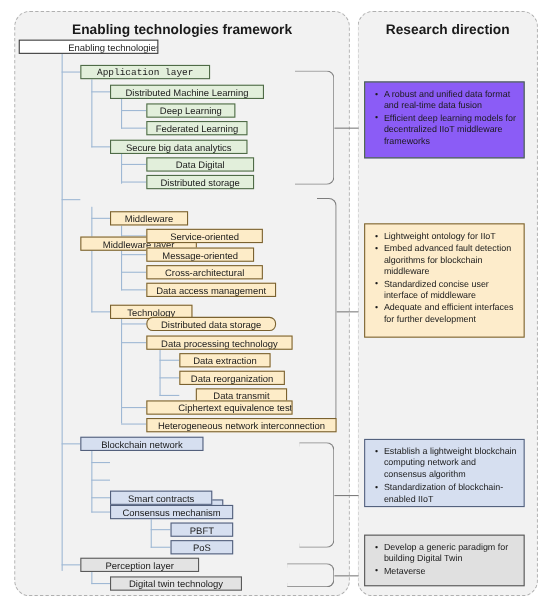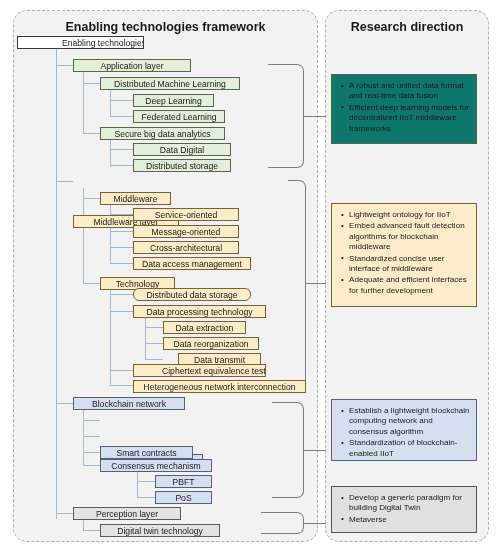--- a/index.html
+++ b/index.html
@@ -69,21 +69,21 @@
   }
   .brk-stub{position:absolute;height:1px;background:#7d7d7d;}
 
   
   .card{
     position:absolute;
     box-sizing:border-box;
     border:1px solid #555555;
     padding:6px 6px 6px 4px;
   }
-  .card.green{background:#0f766e;border-color:#4a6b42;}
+  .card.green{background:#8b5cf6;border-color:#4a6b42;}
   .card.yellow{background:#fdeccb;border-color:#7a6230;}
   .card.blue{background:#d6dff0;border-color:#54627e;}
   .card.grey{background:#e0e0e0;border-color:#555555;}
   .card ul{margin:0;padding:0 0 0 13px;list-style:none;}
   .card li{
     position:relative;
     font-size:8.1px;
     line-height:10.4px;
     color:#1a1a1a;
     margin:0 0 1px 0;
@@ -168,32 +168,32 @@
   <div class="brk-stub" style="left:306px;top:283px;width:20px;"></div>
 
   <div class="brk right-open" style="left:272px;top:402px;width:32px;height:96px;"></div>
   <div class="brk-stub" style="left:304px;top:450px;width:22px;"></div>
 
   <div class="brk right-open" style="left:261px;top:512px;width:43px;height:22px;"></div>
   <div class="brk-stub" style="left:304px;top:523px;width:22px;"></div>
 
   <div class="node root" style="left:17px;top:36px;width:127px;">Enabling technologies</div>
 
-  <div class="node green" style="left:73px;top:59px;width:118px;">Application layer</div>
+  <div class="node green" style="left:73px;top:59px;width:118px;font-family:Liberation Mono, monospace;">Application layer</div>
   <div class="node green" style="left:100px;top:77px;width:140px;">Distributed Machine Learning</div>
   <div class="node green" style="left:133px;top:94px;width:81px;">Deep Learning</div>
   <div class="node green" style="left:133px;top:110px;width:92px;">Federated Learning</div>
   <div class="node green" style="left:100px;top:127px;width:125px;">Secure big data analytics</div>
   <div class="node green" style="left:133px;top:143px;width:98px;">Data Digital</div>
   <div class="node green" style="left:133px;top:159px;width:98px;">Distributed storage</div>
 
   <div class="node yellow" style="left:73px;top:175px;width:106px;margin-top:40px;">Middleware layer</div>
   <div class="node yellow" style="left:100px;top:192px;width:71px;">Middleware</div>
   <div class="node yellow" style="left:133px;top:208px;width:106px;">Service-oriented</div>
-  <div class="node yellow" style="left:133px;top:225px;width:106px;">Message-oriented</div>
+  <div class="node yellow" style="left:133px;top:225px;width:98px;">Message-oriented</div>
   <div class="node yellow" style="left:133px;top:241px;width:106px;">Cross-architectural</div>
   <div class="node yellow" style="left:133px;top:257px;width:118px;">Data access management</div>
   <div class="node yellow" style="left:100px;top:277px;width:75px;">Technology</div>
   <div class="node yellow" style="left:133px;top:288px;width:118px;border-radius:6px;">Distributed data storage</div>
   <div class="node yellow" style="left:133px;top:305px;width:133px;">Data processing technology</div>
   <div class="node yellow" style="left:163px;top:321px;width:83px;">Data extraction</div>
   <div class="node yellow" style="left:163px;top:337px;width:96px;">Data reorganization</div>
   <div class="node yellow" style="left:163px;top:353px;width:83px;margin-left:15px;">Data transmit</div>
   <div class="node yellow" style="left:133px;top:364px;width:133px;padding-left:28px;">Ciphertext equivalence test</div>
   <div class="node yellow" style="left:133px;top:380px;width:173px;">Heterogeneous network interconnection</div>

